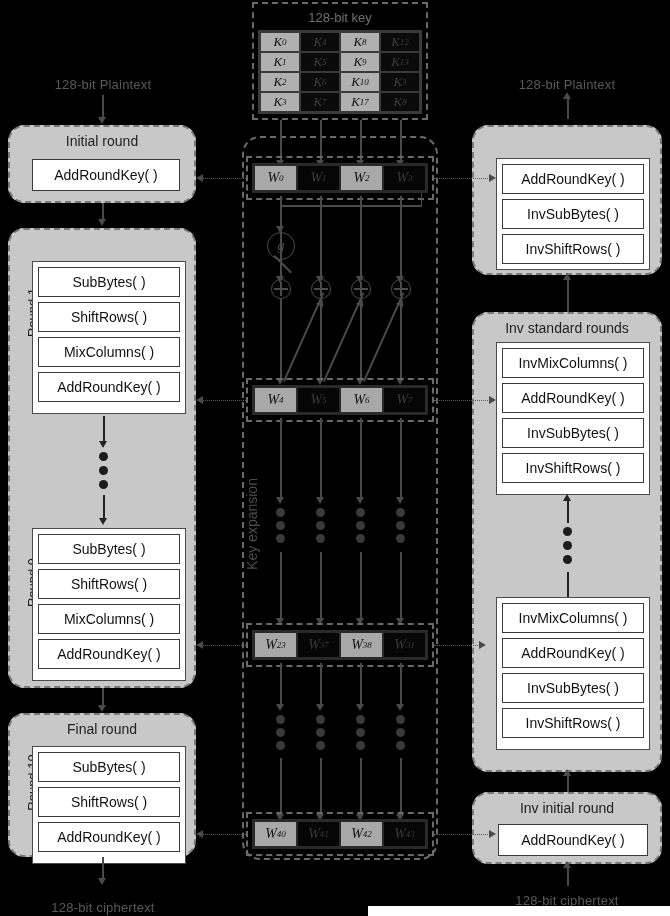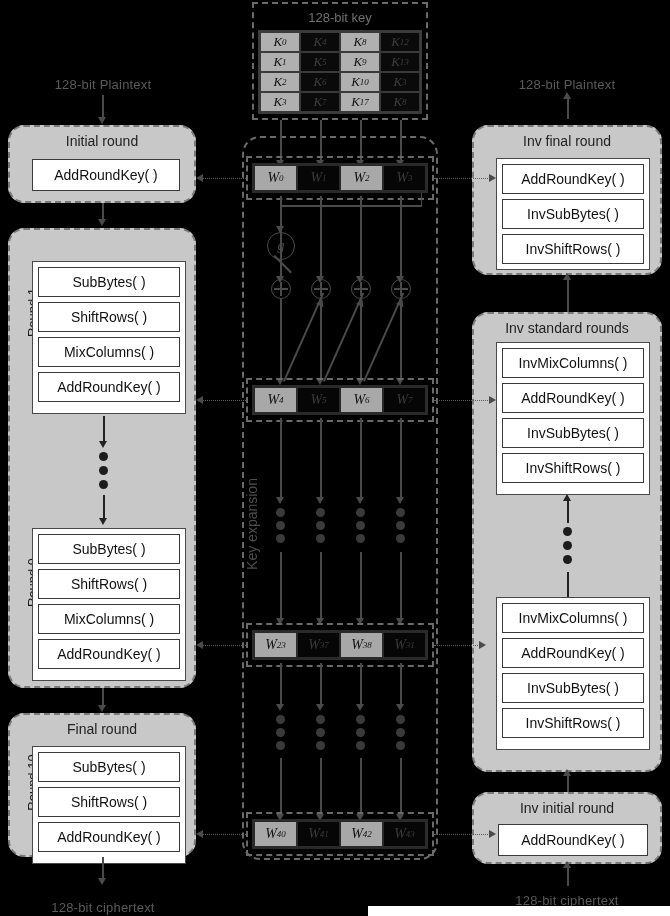--- a/index.html
+++ b/index.html
@@ -190,21 +190,20 @@
 
 <div class="vline" style="left:102px;top:857px;height:22px;"></div>
 <div class="arrow-d" style="left:97.5px;top:878px;"></div>
 <div class="io-label" style="left:10px;top:900px;width:186px;">128-bit ciphertext</div>
 
 <div class="io-label" style="left:474px;top:77px;width:186px;">128-bit Plaintext</div>
 <div class="vline" style="left:567px;top:95px;height:24px;"></div>
 <div class="arrow-u" style="left:562.5px;top:92px;"></div>
 
 <div class="round-group" style="left:472px;top:125px;width:190px;height:150px;">
-  <div class="group-title">Inv final round</div>
   <div class="round-side-label right" style="right:-11px;top:62px;width:66px;text-align:center;">Round 10</div>
   <div class="op-frame" style="left:22px;top:31px;width:154px;height:112px;">
     <div class="op-box">AddRoundKey( )</div>
     <div class="op-box">InvSubBytes( )</div>
     <div class="op-box">InvShiftRows( )</div>
   </div>
 </div>
 
 <div class="vline" style="left:567px;top:276px;height:36px;"></div>
 <div class="arrow-u" style="left:562.5px;top:273px;"></div>

